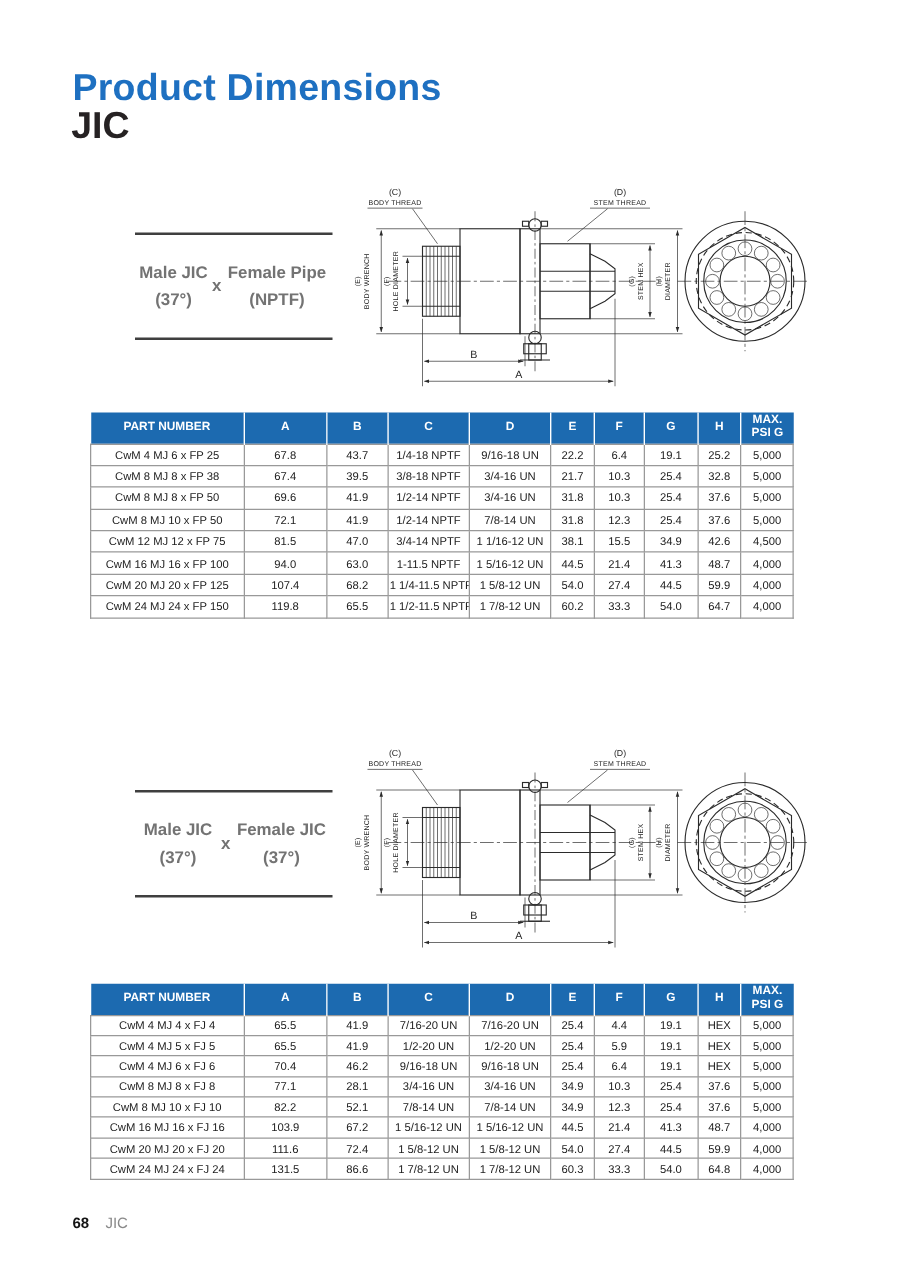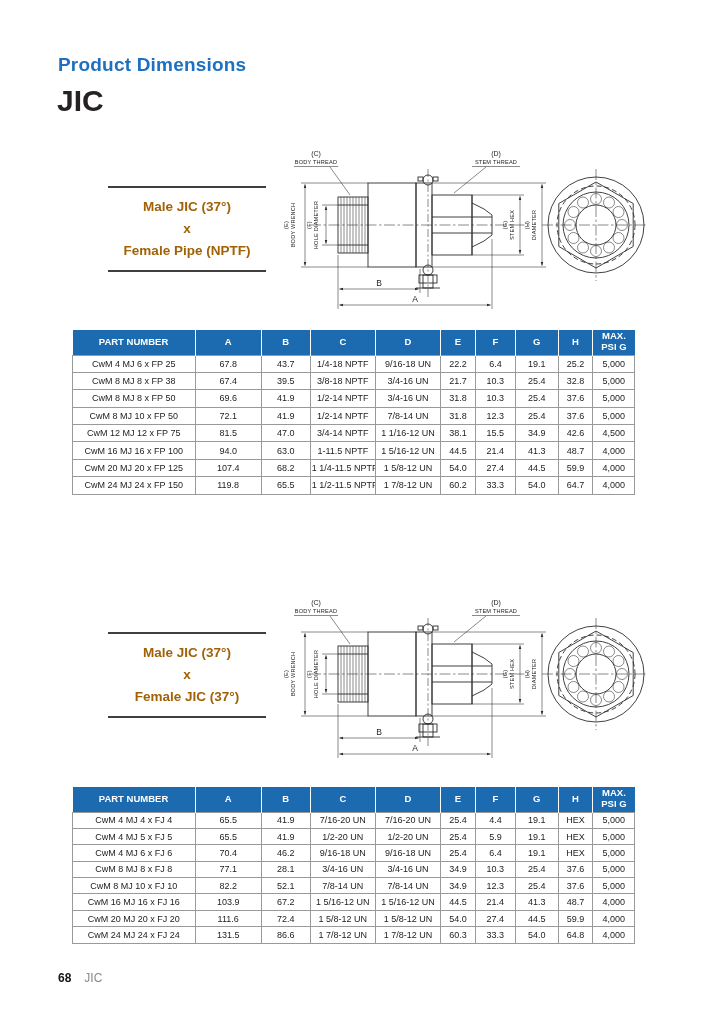--- a/index.html
+++ b/index.html
@@ -7,33 +7,33 @@
   body {
     width:726px; height:1024px; position:relative; overflow:hidden;
     background:#ffffff;
     font-family:"Liberation Sans", sans-serif;
     -webkit-font-smoothing:antialiased;
   }
   .page { position:absolute; inset:0; }
 
   h1.page-title {
     position:absolute; left:58px; top:54px; margin:0;
-    font-size:19px; font-weight:600; letter-spacing:.2px;
+    font-size:30px; font-weight:600; letter-spacing:.2px;
     color:var(--accent,#1e70c1);
   }
   h2.page-subtitle {
     position:absolute; left:57px; top:84px; margin:0;
     font-size:30px; font-weight:600; color:#262223;
   }
 
   .label-block {
     position:absolute; left:108px; width:158px; height:86px;
     border-top:2.5px solid #3f3f3f; border-bottom:2.5px solid #3f3f3f;
-    display:flex; flex-direction:column; justify-content:center; align-items:center;
-    text-align:center; font-weight:700; font-size:13.5px; color:#a16207; line-height:1.65;
+    display:flex; flex-direction:row; justify-content:center; align-items:center;
+    text-align:center; font-weight:700; font-size:13.5px; color:#737373; line-height:1.65;
   }
   .lb1 { top:186px; }
   .lb2 { top:632px; }
 
   .diagram { position:absolute; left:278px; width:372px; height:168px; }
   .d1 { top:147px; }
   .d2 { top:596px; }
 
   svg { display:block; }
   svg text { fill:#232323; font-family:"Liberation Sans", sans-serif; text-anchor:middle; }

